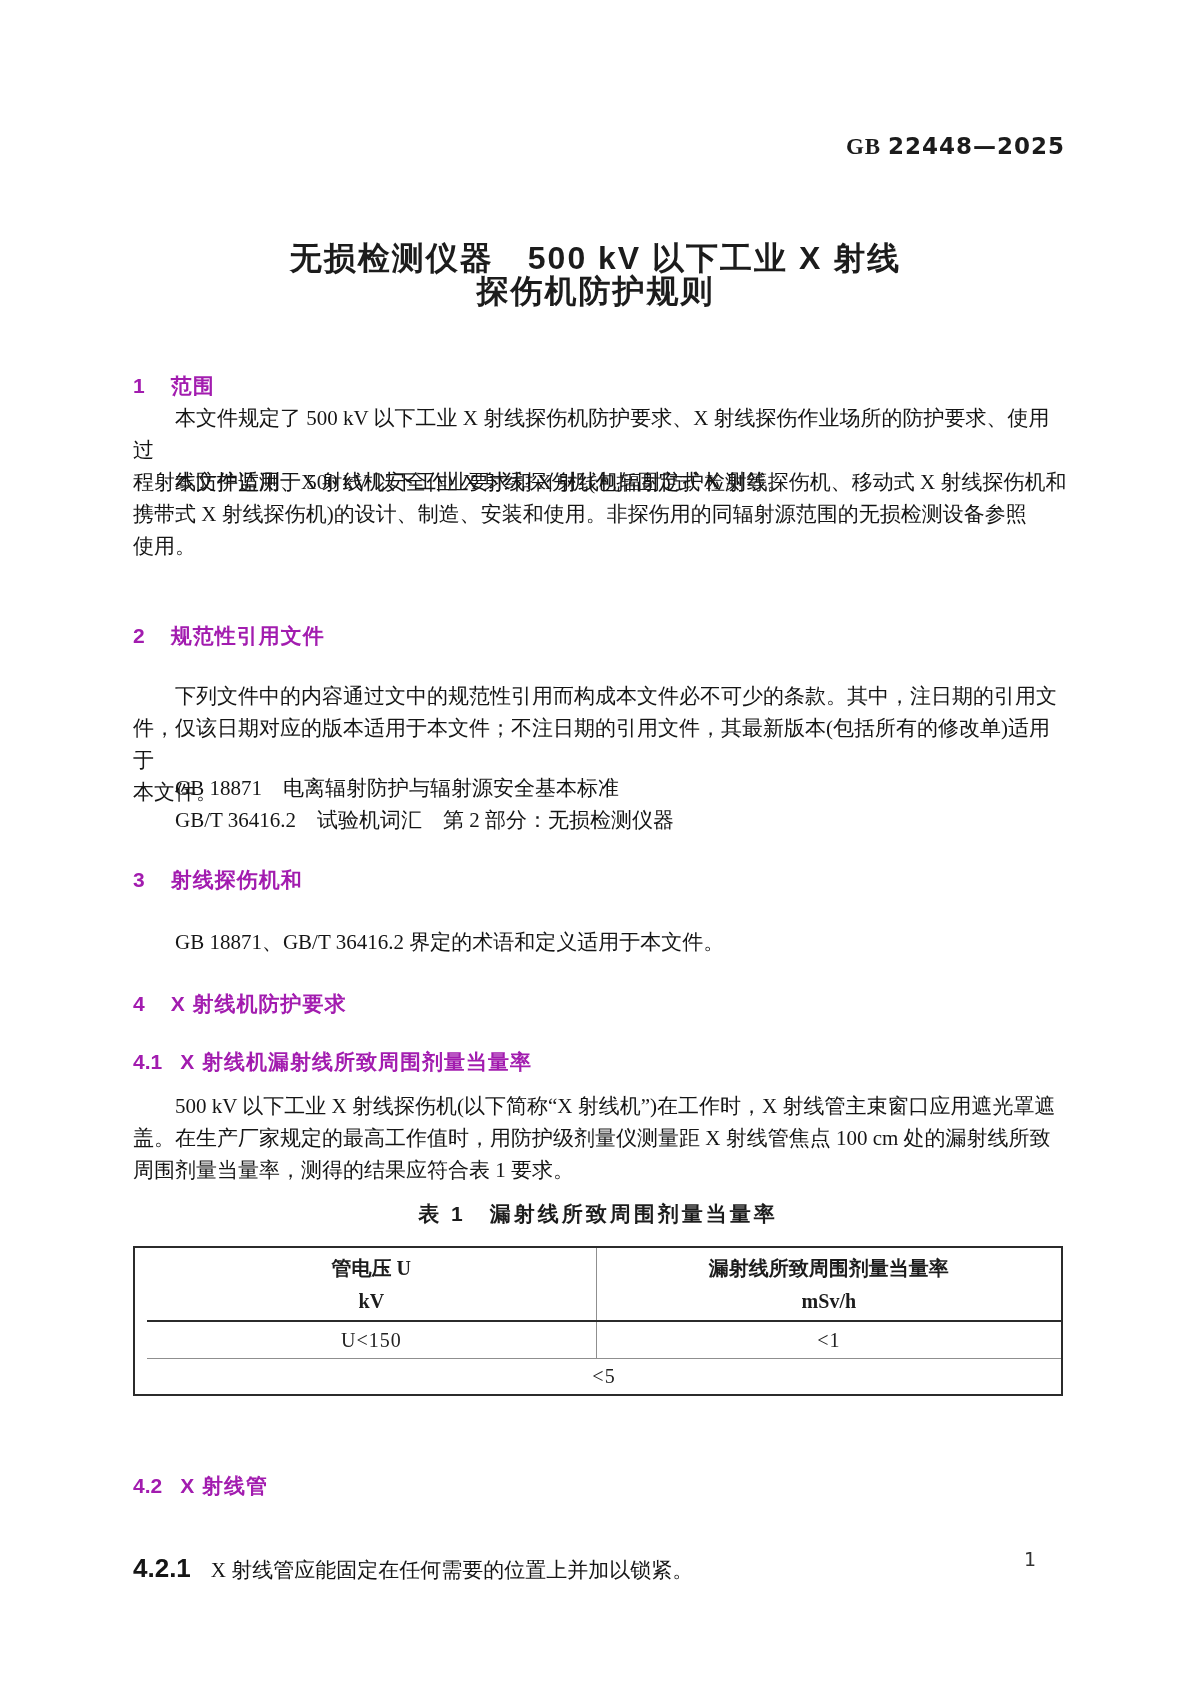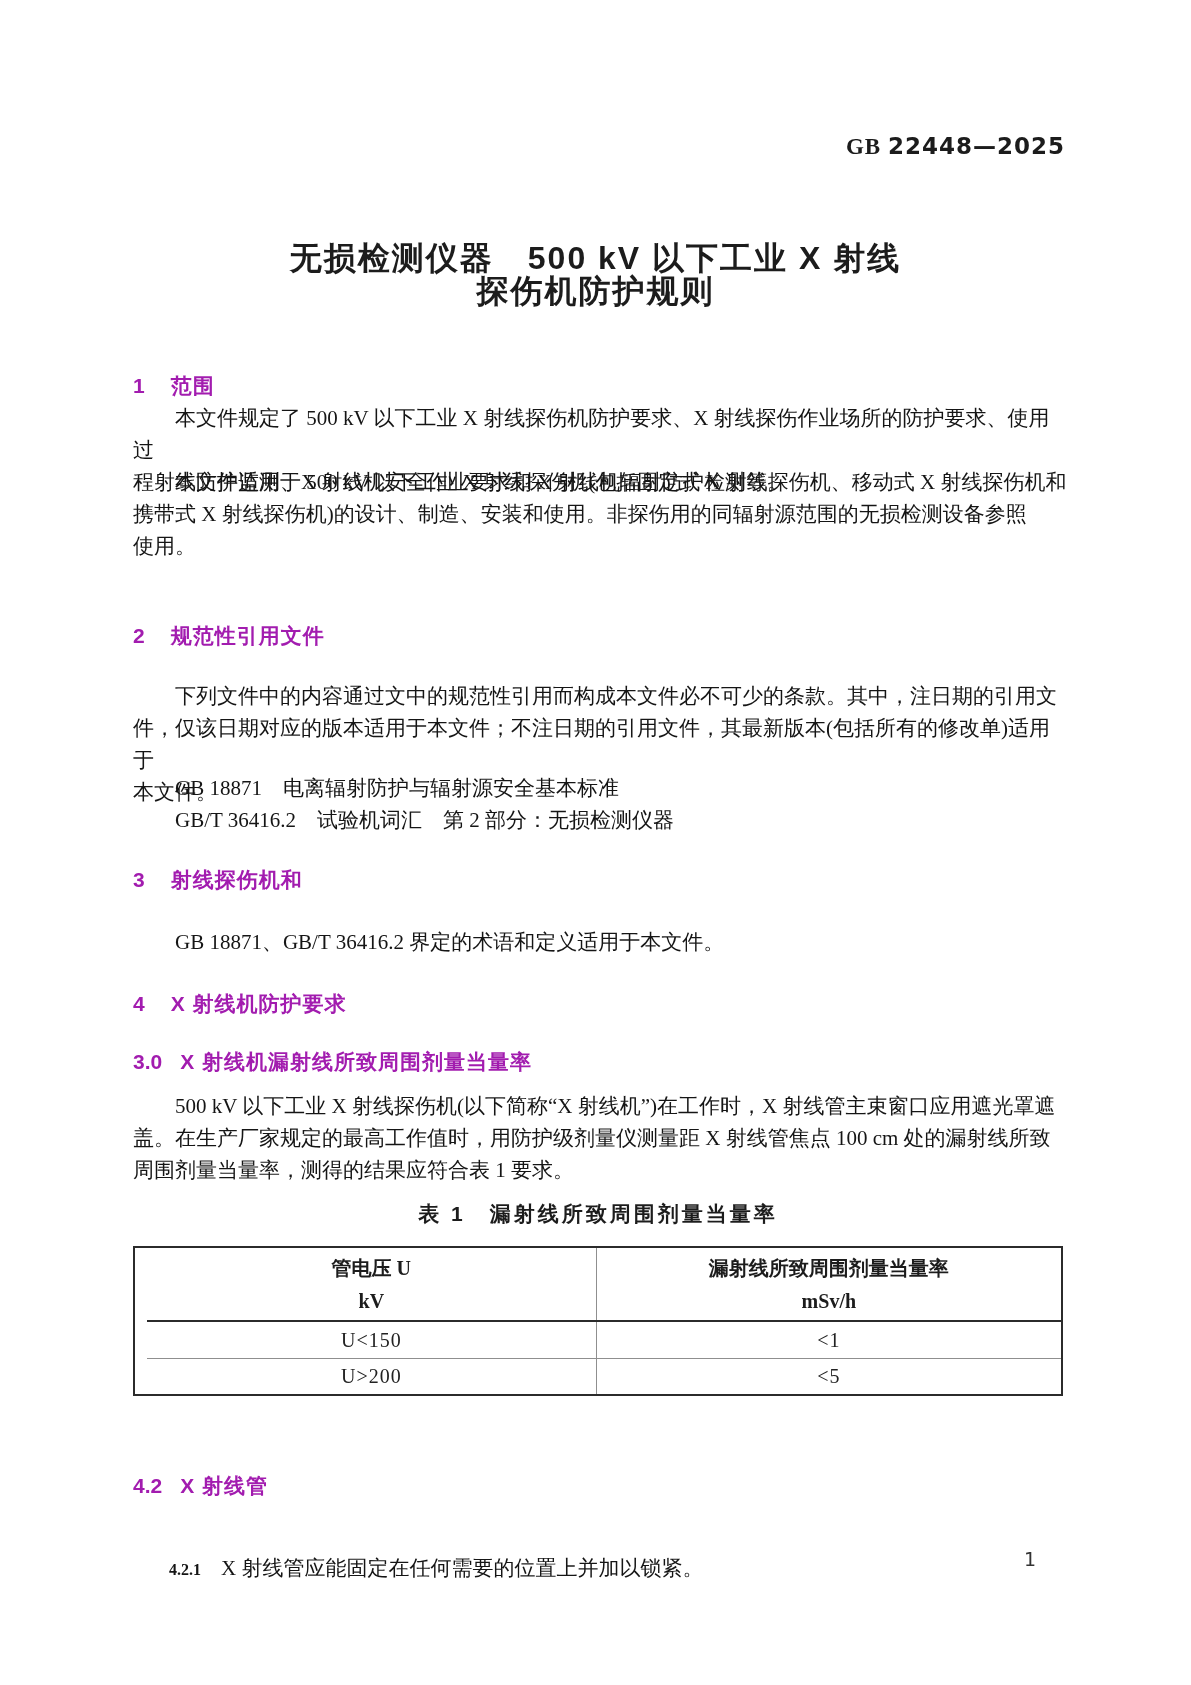--- a/index.html
+++ b/index.html
@@ -85,24 +85,23 @@
   }
   .hdr-cell {
     font-size: 20px; font-weight: bold;
     line-height: 33px; text-align: center;
     white-space: pre-line;
     padding-top: 2px;
     font-family: "Liberation Serif", serif;
   }
   .data-cell { font-size: 20px; color: #222; letter-spacing: 1px; text-align: center; }
   .sub-num {
-    font-family: Liberation Serif, serif;
-    font-weight: bold; font-size: 16px;
+    font-family: Liberation Sans, sans-serif;
+    font-weight: bold; font-size: 26px;
     margin-right: 20px;
-    margin-left: 36px;
   }
   .sub-text { font-size: 21px; }
   .pagenum {
     top: 1548px; left: 1024px;
     font-size: 19px; color: #333;
     font-family: "DejaVu Sans", sans-serif;
   }
 </style>
 </head>
 <body>
@@ -136,21 +135,21 @@
 <div class="abs sec-heading" style="top:866px">
   <span class="sec-num">3</span><span class="sec-label">射线探伤机和</span>
 </div>
 <div class="abs para indent2" style="top:926px">GB 18871、GB/T 36416.2 界定的术语和定义适用于本文件。</div>
 
 <div class="abs sec-heading" style="top:990px">
   <span class="sec-num">4</span><span class="sec-label">X 射线机防护要求</span>
 </div>
 
 <div class="abs sec-heading" style="top:1048px">
-  <span class="sec-num" style="margin-right:18px">3.0</span><span class="sec-label">X 射线机漏射线所致周围剂量当量率</span>
+  <span class="sec-num" style="margin-right:18px">4.1</span><span class="sec-label">X 射线机漏射线所致周围剂量当量率</span>
 </div>
 <div class="abs para indent2" style="top:1090px">500 kV 以下工业 X 射线探伤机(以下简称“X 射线机”)在工作时，X 射线管主束窗口应用遮光罩遮
 盖。在生产厂家规定的最高工作值时，用防护级剂量仪测量距 X 射线管焦点 100 cm 处的漏射线所致
 周围剂量当量率，测得的结果应符合表 1 要求。</div>
 
 <div class="abs caption" style="top:1200px">表 1　漏射线所致周围剂量当量率</div>
 
 <div class="abs tbl">
   <div class="tbl-header">
     <div class="cell-l">
@@ -160,21 +159,20 @@
     <div class="cell-r">
       <div class="hdr-cell">漏射线所致周围剂量当量率
 mSv/h</div>
     </div>
   </div>
   <div class="tbl-row">
     <div class="cell-l data-cell">U&lt;150</div>
     <div class="cell-r data-cell">&lt;1</div>
   </div>
   <div class="tbl-row">
-    <div class="cell-l data-cell">U&gt;200</div>
     <div class="cell-r data-cell">&lt;5</div>
   </div>
 </div>
 
 <div class="abs sec-heading" style="top:1472px">
   <span class="sec-num" style="margin-right:18px">4.2</span><span class="sec-label">X 射线管</span>
 </div>
 
 <div class="abs para" style="top:1520px">
   <span class="sub-num">4.2.1</span><span class="sub-text">X 射线管应能固定在任何需要的位置上并加以锁紧。</span>

